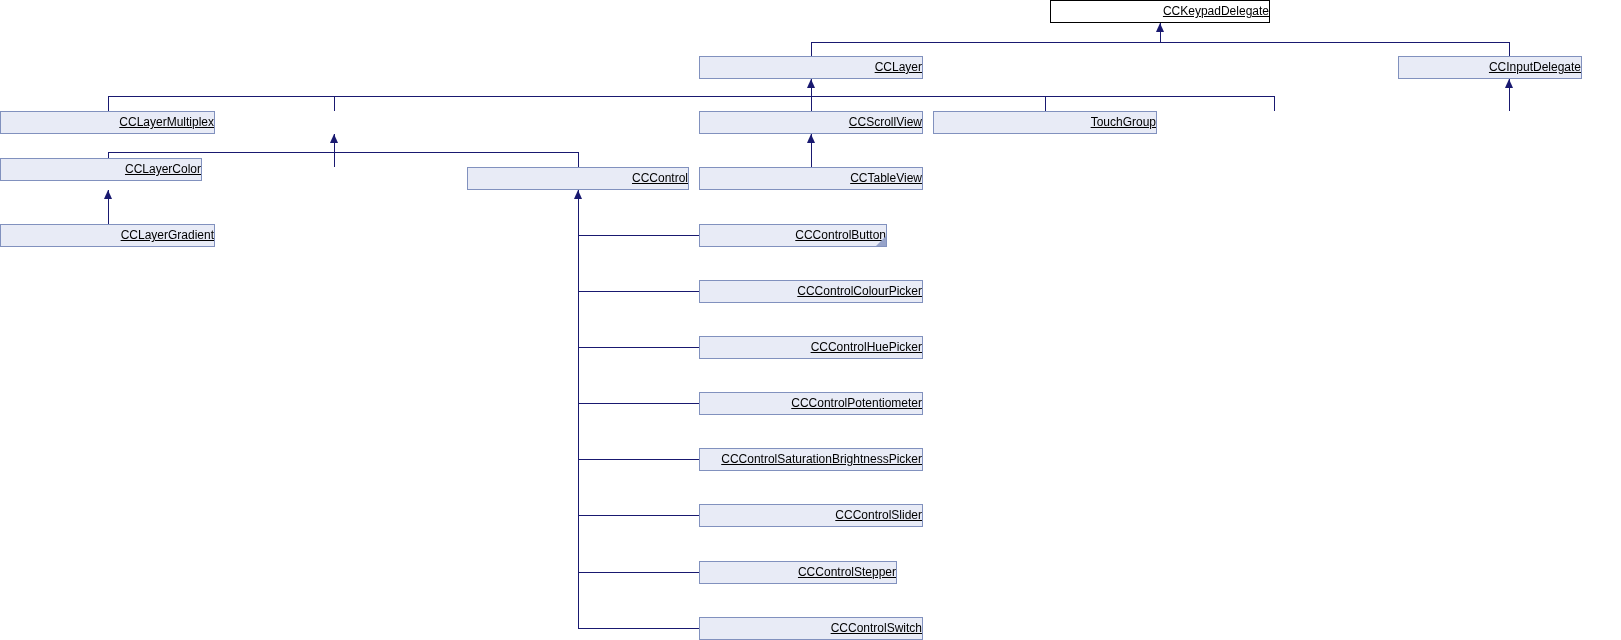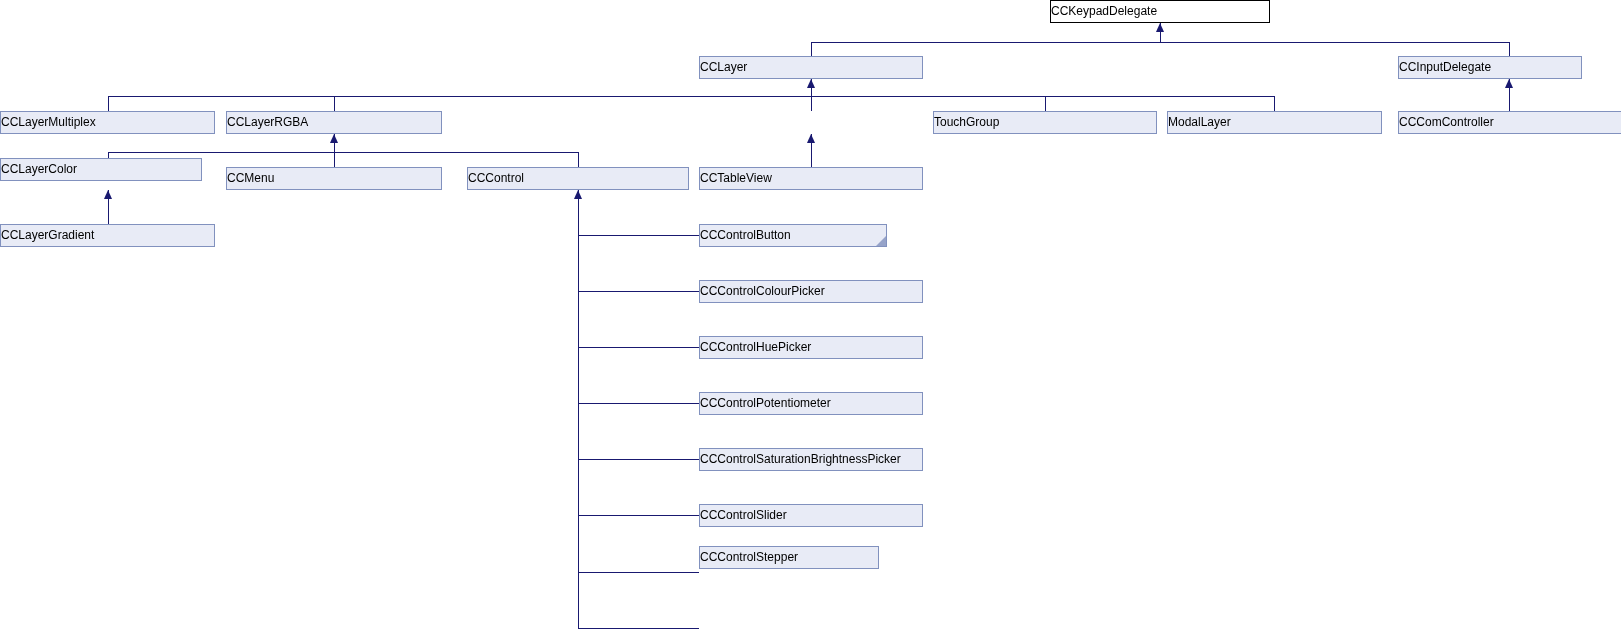--- a/index.html
+++ b/index.html
@@ -13,24 +13,25 @@
   }
   .node {
     position: absolute;
     height: 23px;
     box-sizing: border-box;
     background: #E8EBF6;
     border: 1px solid #8191BE;
     color: #000000;
     font-size: 12px;
     line-height: 21px;
-    text-align: left;
+    text-align: right;
     white-space: nowrap;
     overflow: hidden;
     cursor: pointer;
+    text-decoration: underline;
   }
   .node.root {
     background: #FFFFFF;
     border-color: #000000;
     cursor: default;
   }
   .ln {
     position: absolute;
     background: #191970;
   }
@@ -95,36 +96,34 @@
   <div class="ln" style="left:578px;top:515px;width:121px;height:1px"></div>
   <div class="ln" style="left:578px;top:572px;width:121px;height:1px"></div>
   <div class="ln" style="left:578px;top:628px;width:121px;height:1px"></div>
 
   <div class="node root" style="left:1050px;top:0;width:220px">CCKeypadDelegate</div>
 
   <div class="node" style="left:699px;top:56px;width:224px">CCLayer</div>
   <div class="node" style="left:1398px;top:56px;width:184px">CCInputDelegate</div>
 
   <div class="node" style="left:0;top:111px;width:215px">CCLayerMultiplex</div>
-  <div class="node" style="left:226px;top:111px;width:216px">CCLayerRGBA</div>
+  <div class="node" style="left:699px;top:111px;width:224px">CCScrollView</div>
   <div class="node" style="left:933px;top:111px;width:224px">TouchGroup</div>
-  <div class="node" style="left:1167px;top:111px;width:215px">ModalLayer</div>
-  <div class="node" style="left:1398px;top:111px;width:224px">CCComController</div>
 
   <div class="node" style="left:0;top:158px;width:202px">CCLayerColor</div>
-  <div class="node" style="left:226px;top:167px;width:216px">CCMenu</div>
   <div class="node" style="left:699px;top:167px;width:224px">CCTableView</div>
   <div class="node" style="left:467px;top:167px;width:222px">CCControl</div>
 
   <div class="node" style="left:0;top:224px;width:215px">CCLayerGradient</div>
 
   <div class="node" style="left:699px;top:224px;width:188px">
     <span>CCControlButton</span>
     <div class="fold"></div>
   </div>
   <div class="node" style="left:699px;top:280px;width:224px">CCControlColourPicker</div>
   <div class="node" style="left:699px;top:336px;width:224px">CCControlHuePicker</div>
   <div class="node" style="left:699px;top:392px;width:224px">CCControlPotentiometer</div>
   <div class="node" style="left:699px;top:448px;width:224px">CCControlSaturationBrightnessPicker</div>
   <div class="node" style="left:699px;top:504px;width:224px">CCControlSlider</div>
-  <div class="node" style="left:699px;top:546px;width:180px">CCControlStepper</div>
+  <div class="node" style="left:699px;top:561px;width:198px">CCControlStepper</div>
+  <div class="node" style="left:699px;top:617px;width:224px">CCControlSwitch</div>
 
 </div>
 
 </body></html>

